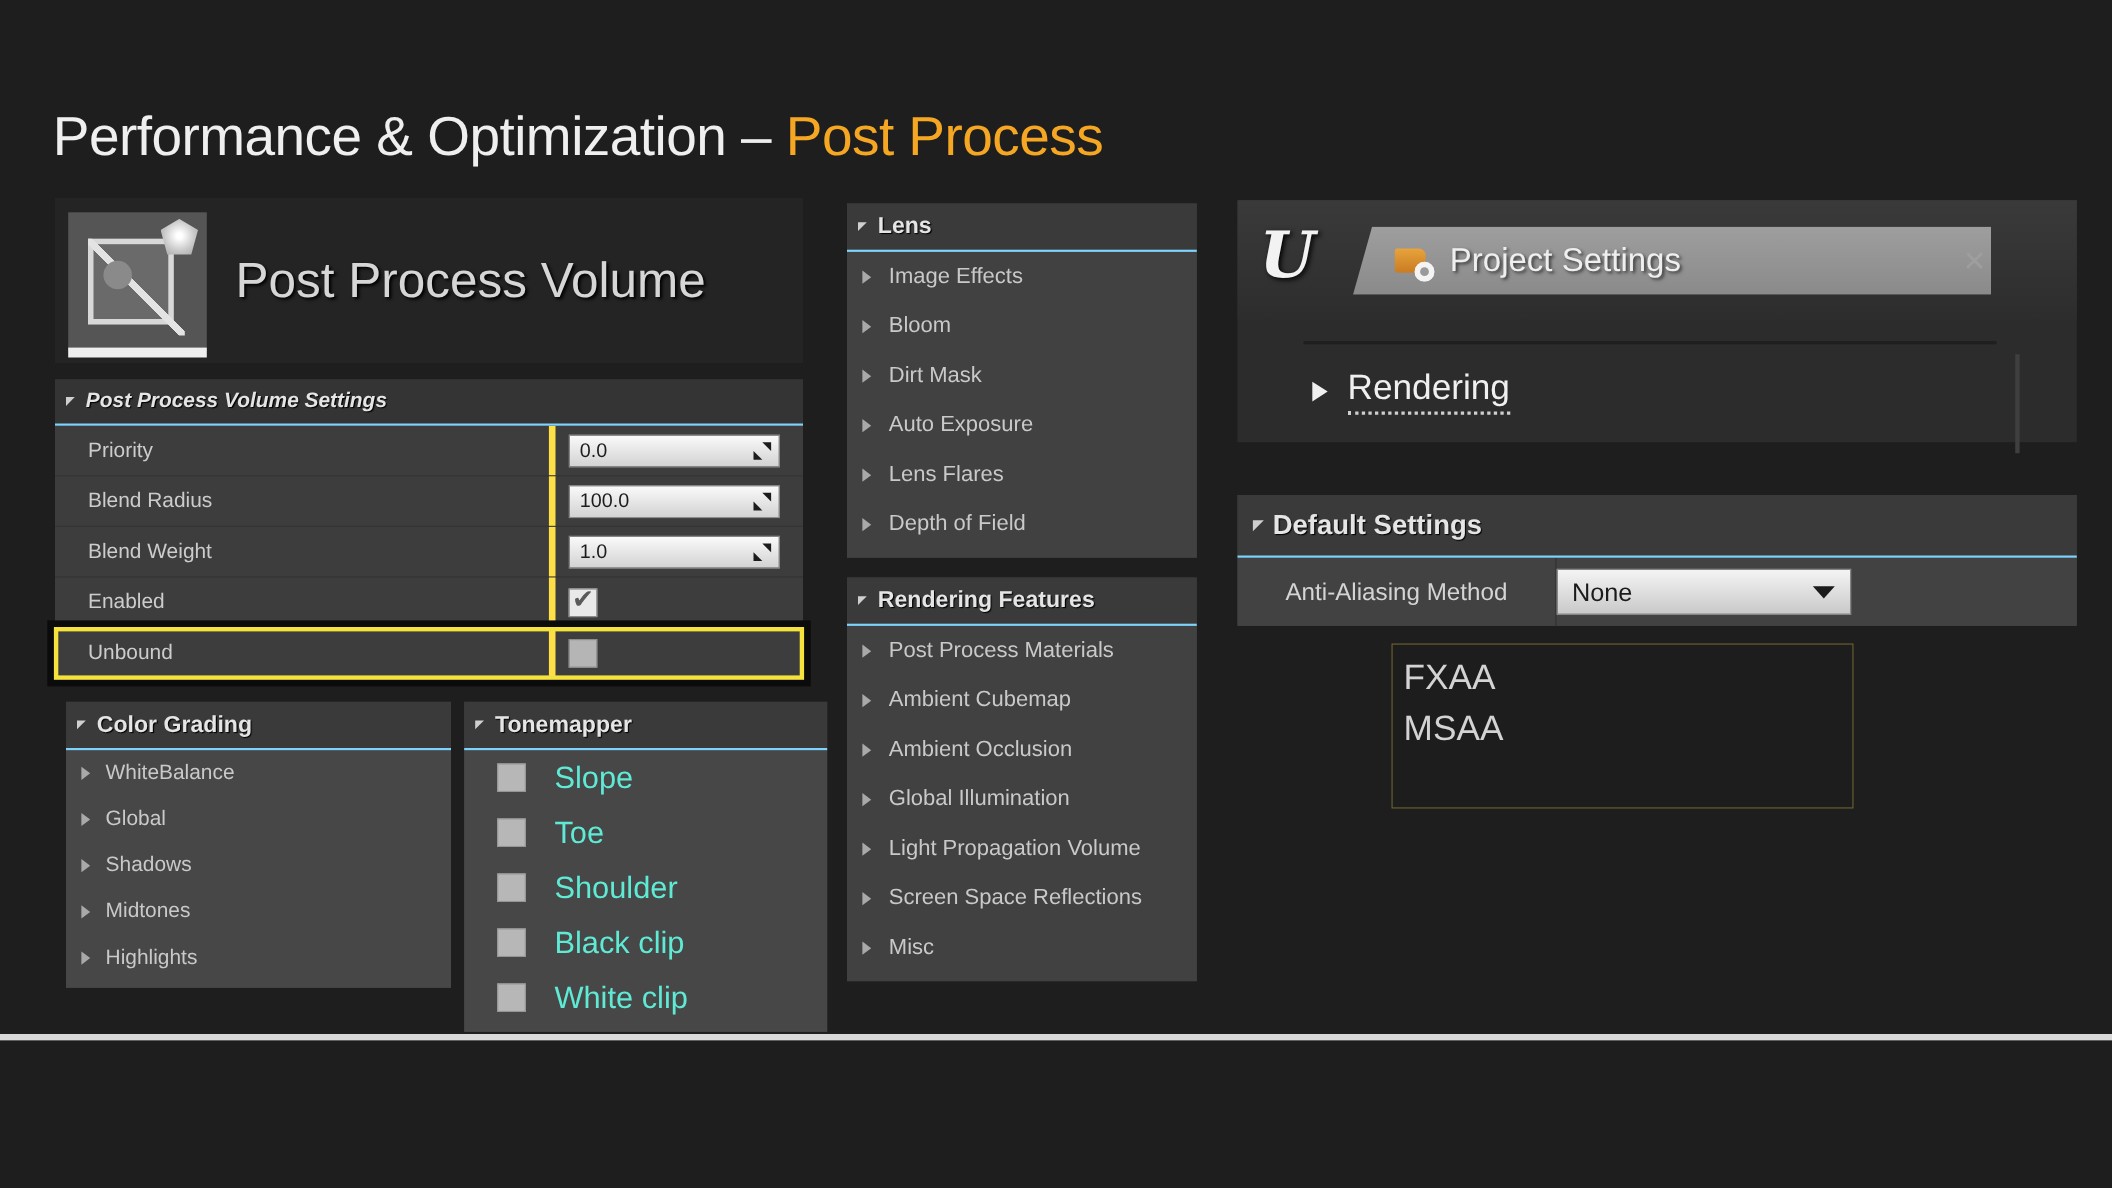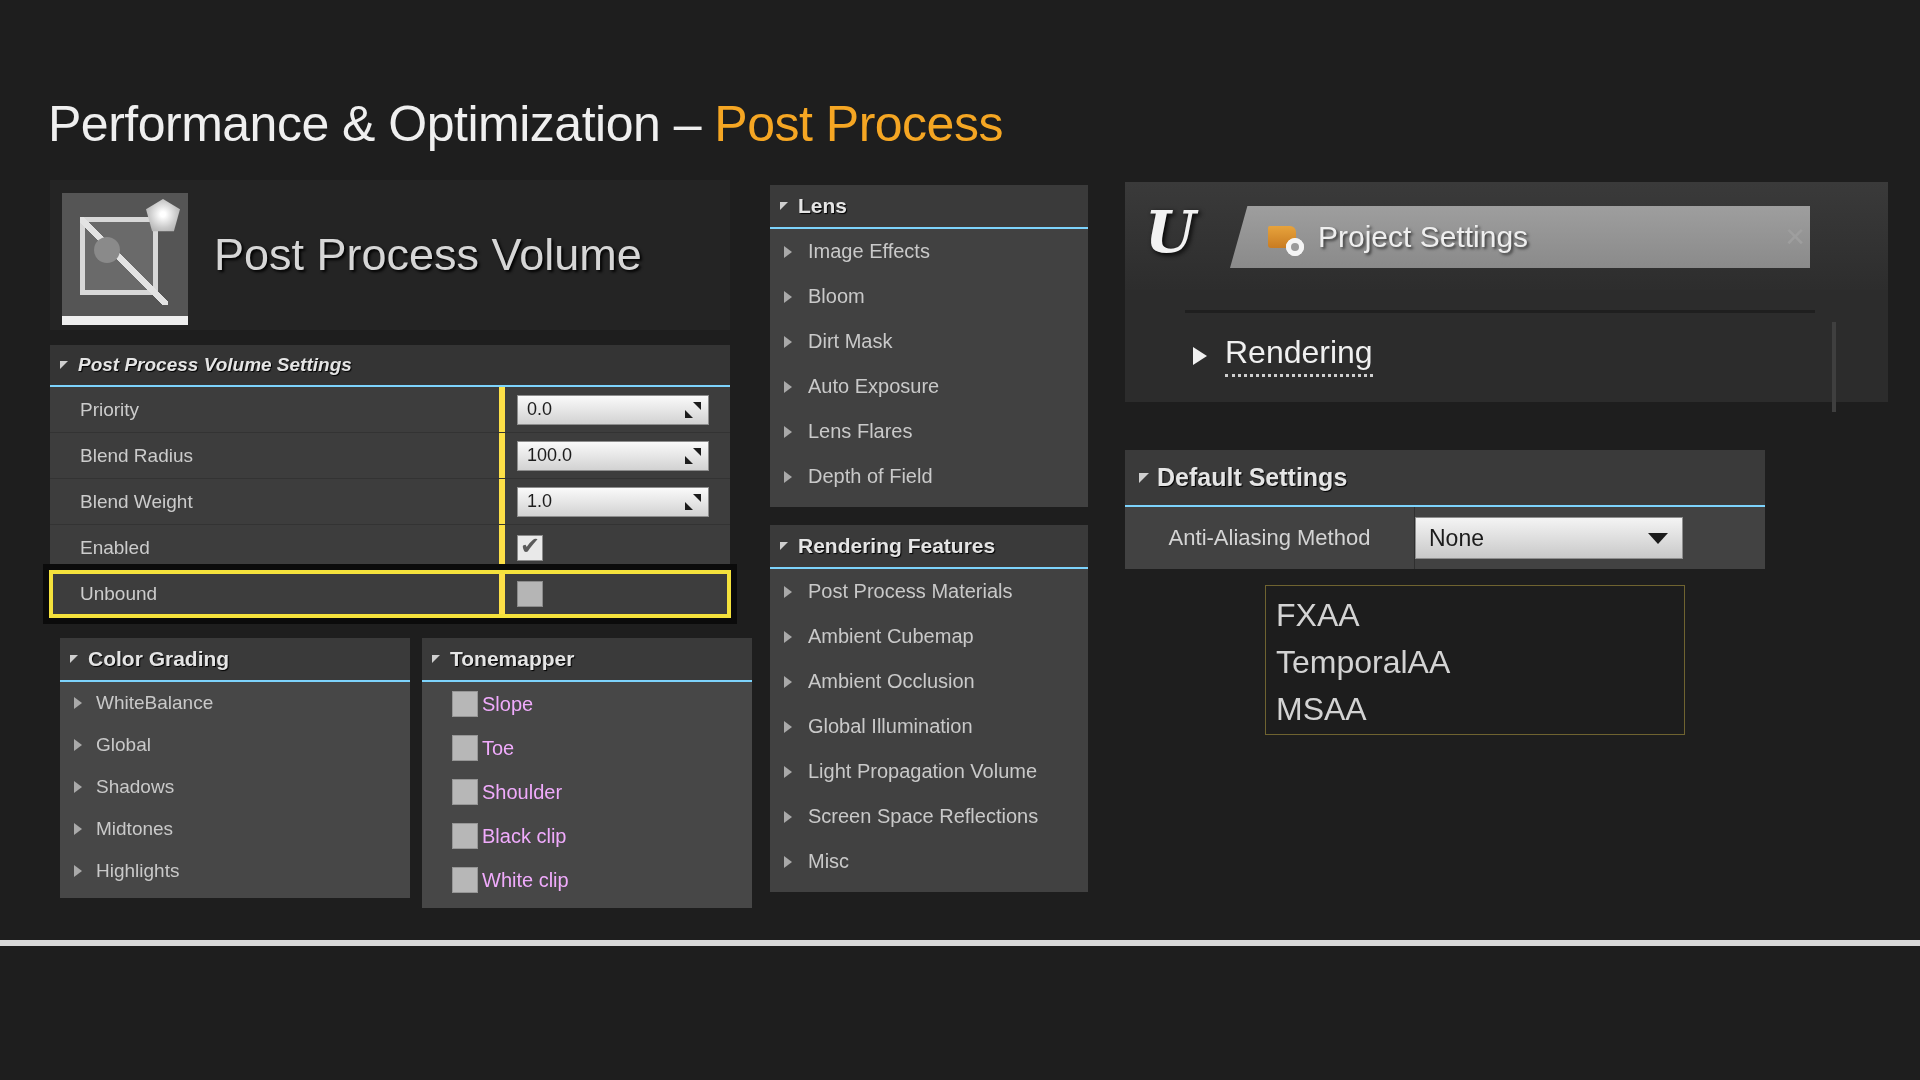--- a/index.html
+++ b/index.html
@@ -138,23 +138,23 @@
     background: #3d3d3d;
     position: relative; z-index: 3;
   }
 
   
   #color-grading { position: absolute; left: 60px; top: 638px; width: 350px; }
   #tonemapper    { position: absolute; left: 422px; top: 638px; width: 330px; }
   #color-grading .panel-head, #tonemapper .panel-head { background: #3a3a3a; font-size: 21px; }
   #color-grading .body, #tonemapper .body { background: #474747; padding-bottom: 6px; }
   .tm-row {
-    display: flex; align-items: center; gap: 4px;
+    display: flex; align-items: center; gap: 26px;
     padding: 9px 10px 9px 30px;
-    color: #f0abfc; font-size: 20px;
+    color: #5eead4; font-size: 28px;
   }
   .tm-chk { width: 26px; height: 26px; background: #b7b7b7; border:1px solid #969696; flex:0 0 26px; }
 
   
   #lens-panel { position: absolute; left: 770px; top: 185px; width: 318px; }
   #rendering-features { position: absolute; left: 770px; top: 525px; width: 318px; }
   #lens-panel .body, #rendering-features .body { background: #414141; padding-bottom: 8px; }
   #lens-panel .panel-head, #rendering-features .panel-head { background: #3a3a3a; font-size: 21px; }
   #lens-panel .row-item, #rendering-features .row-item { font-size: 20px; padding: 11px 8px 11px 38px; }
 
@@ -201,21 +201,21 @@
     display: flex; align-items: center; gap: 18px;
   }
   #ps-rendering .tri { width:0; height:0; border-left: 14px solid #f0f0f0; border-top: 9px solid transparent; border-bottom: 9px solid transparent; }
   #ps-rendering .lbl {
     color: #f0f0f0; font-size: 32px;
     border-bottom: 3px dotted #cfcfcf; padding-bottom: 3px;
   }
   #ps-scroll { position: absolute; right: 52px; top: 140px; width: 4px; height: 90px; background: #3f3f3f; }
 
   #default-settings {
-    position: absolute; left: 1125px; top: 450px; width: 640px;
+    position: absolute; left: 1125px; top: 450px; width: 763px;
   }
   #default-settings .panel-head { background: #3a3a3a; font-size: 25px; padding: 13px 10px 13px 32px; }
   #default-settings .panel-head .tri-down { left: 14px; border-left-width: 10px; border-bottom-width: 10px; margin-top:-5px; }
   #ds-body { background: #424242; height: 62px; display: flex; align-items: center; }
   #aa-label {
     flex: 0 0 290px; color: #d4d4d4; font-size: 22px; text-align: center;
     border-right: 1px solid #2f2f2f; height: 100%; display: flex; align-items: center; justify-content: center;
   }
   #aa-select {
     width: 268px; height: 42px;
@@ -416,21 +416,20 @@
       <div id="aa-label">Anti-Aliasing Method</div>
       <div id="aa-select">
         <span>None</span>
         <span class="caret"></span>
       </div>
     </div>
   </div>
 
   <div id="aa-options">
     <div class="opt">FXAA</div>
-    <div class="opt">TemporalAA</div>
     <div class="opt">MSAA</div>
   </div>
 
   <div id="footer-rule"></div>
   <div id="footer">
     
     
     
     
     

